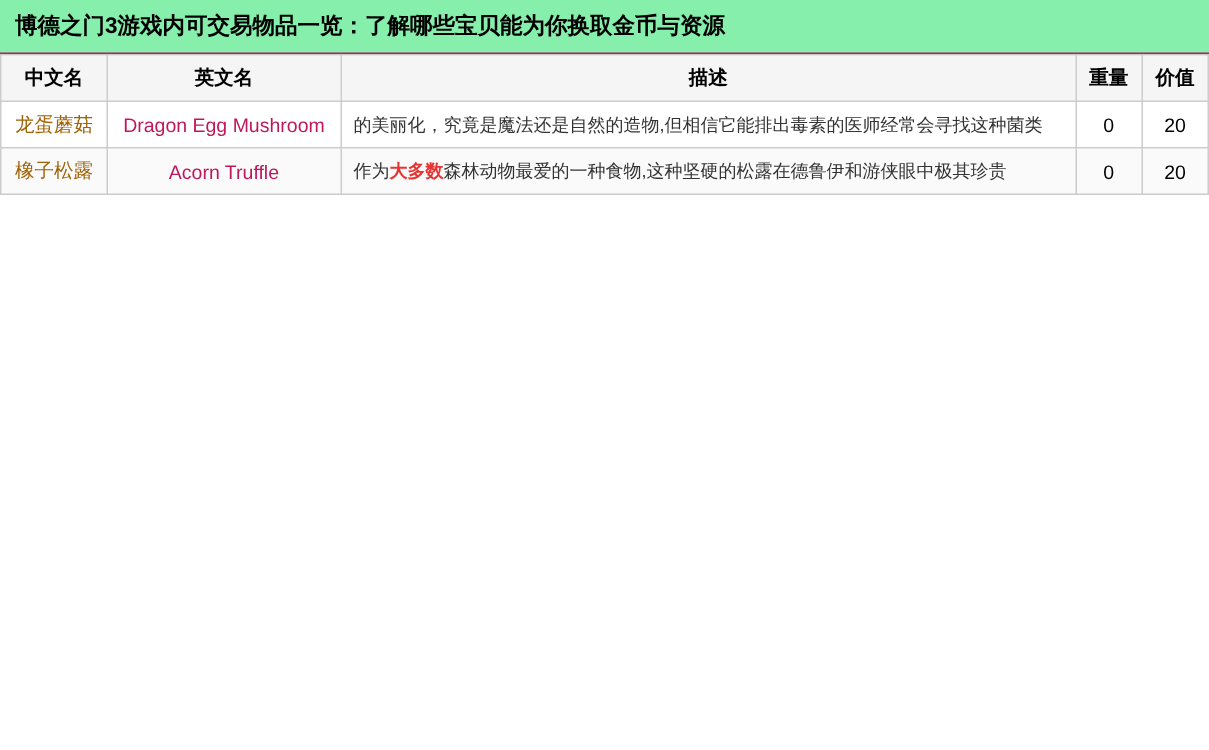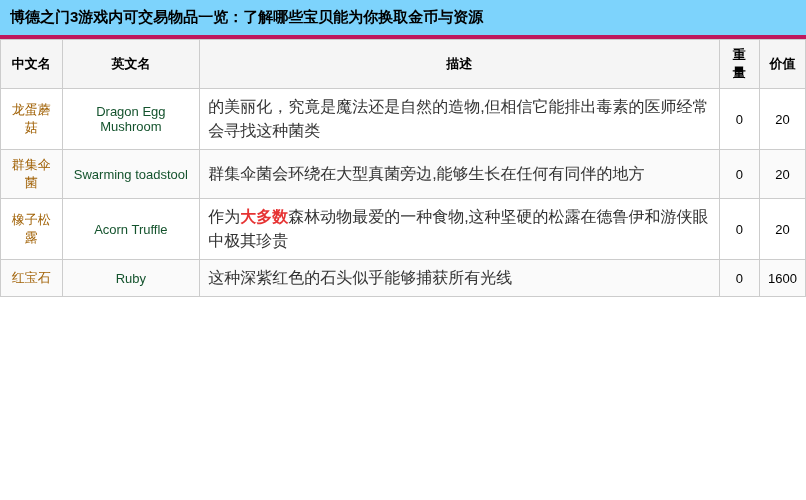--- a/index.html
+++ b/index.html
@@ -8,55 +8,55 @@
       box-sizing: border-box;
     }
     body {
       font-family: Arial, "Microsoft YaHei", sans-serif;
       font-size: 13px;
       background: #fff;
       width: 806px;
       overflow: hidden;
     }
     .page-header {
-      background: #7dd3fc;
+      background: #86efac;
       padding: 8px 10px;
       font-size: 15px;
       font-weight: bold;
       color: #000;
-      border-bottom: 4px solid #be185d;
+      border-bottom: 1px solid #be185d;
     }
     table {
       width: 100%;
       border-collapse: collapse;
     }
     th, td {
       border: 1px solid #ccc;
       padding: 6px 8px;
       text-align: center;
       vertical-align: middle;
       margin-left: 17px;
     }
     th {
       background: #f5f5f5;
       font-weight: bold;
     }
     td.desc {
       text-align: left;
-      font-size: 16px;
+      font-size: 12px;
       line-height: 1.5;
       color: #333;
     }
     td.zh-name {
       font-size: 13px;
       color: #a16207;
     }
     td.en-name {
       font-size: 13px;
-      color: #14532d;
+      color: #be185d;
       text-align: center;
     }
     .highlight-red {
       color: #e63333;
       font-weight: bold;
     }
     tr:nth-child(even) {
       background: #fafafa;
     }
   </style>
@@ -77,34 +77,20 @@
   </thead>
   <tbody id="table-body">
   <tr>
         <td class="zh-name">龙蛋蘑菇</td>
         <td class="en-name">Dragon Egg Mushroom</td>
         <td class="desc">的美丽化，究竟是魔法还是自然的造物,但相信它能排出毒素的医师经常会寻找这种菌类</td>
         <td>0</td>
         <td>20</td>
       </tr>
       <tr>
-        <td class="zh-name">群集伞菌</td>
-        <td class="en-name">Swarming toadstool</td>
-        <td class="desc">群集伞菌会环绕在大型真菌旁边,能够生长在任何有同伴的地方</td>
-        <td>0</td>
-        <td>20</td>
-      </tr>
-      <tr>
         <td class="zh-name">橡子松露</td>
         <td class="en-name">Acorn Truffle</td>
         <td class="desc">作为<span class="highlight-red">大多数</span>森林动物最爱的一种食物,这种坚硬的松露在德鲁伊和游侠眼中极其珍贵</td>
         <td>0</td>
         <td>20</td>
       </tr>
-      <tr>
-        <td class="zh-name">红宝石</td>
-        <td class="en-name">Ruby</td>
-        <td class="desc">这种深紫红色的石头似乎能够捕获所有光线</td>
-        <td>0</td>
-        <td>1600</td>
-      </tr>
     </tbody>
 </table>
 
 </body></html>

